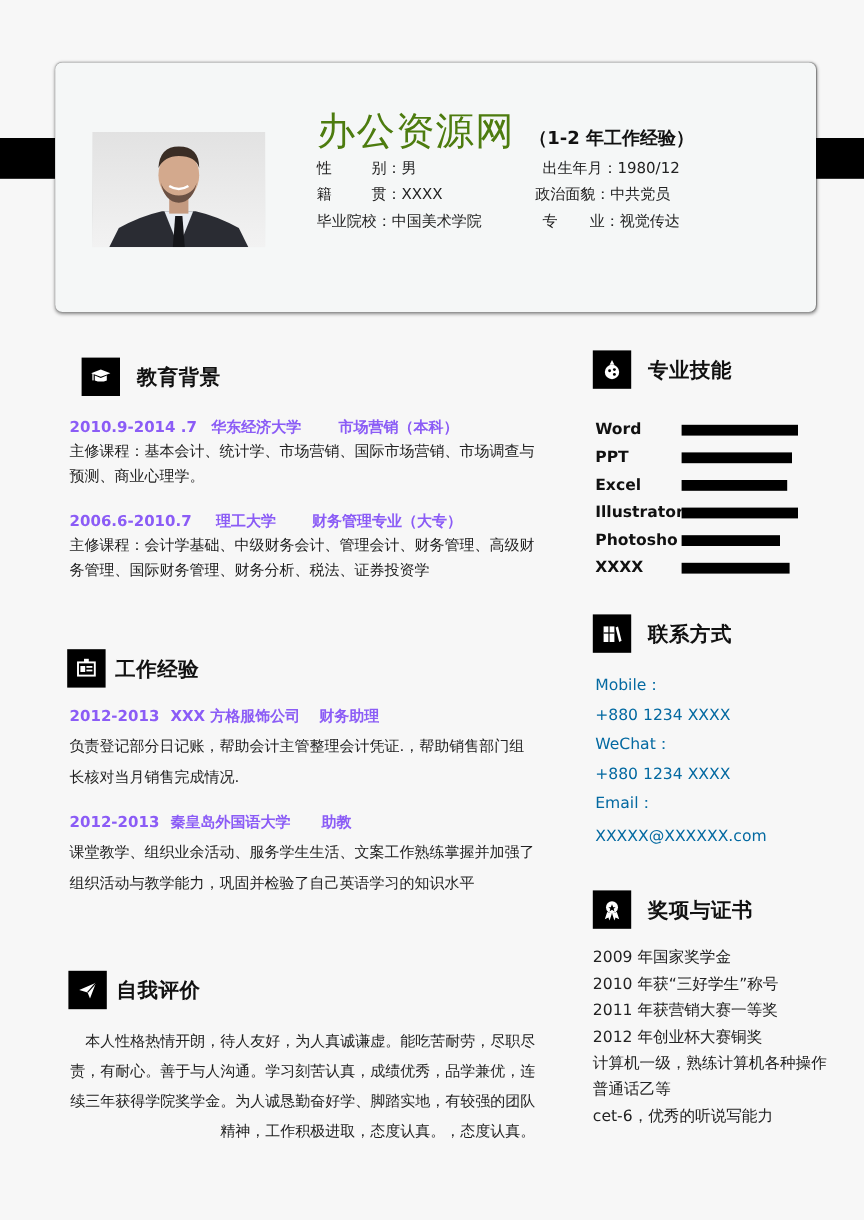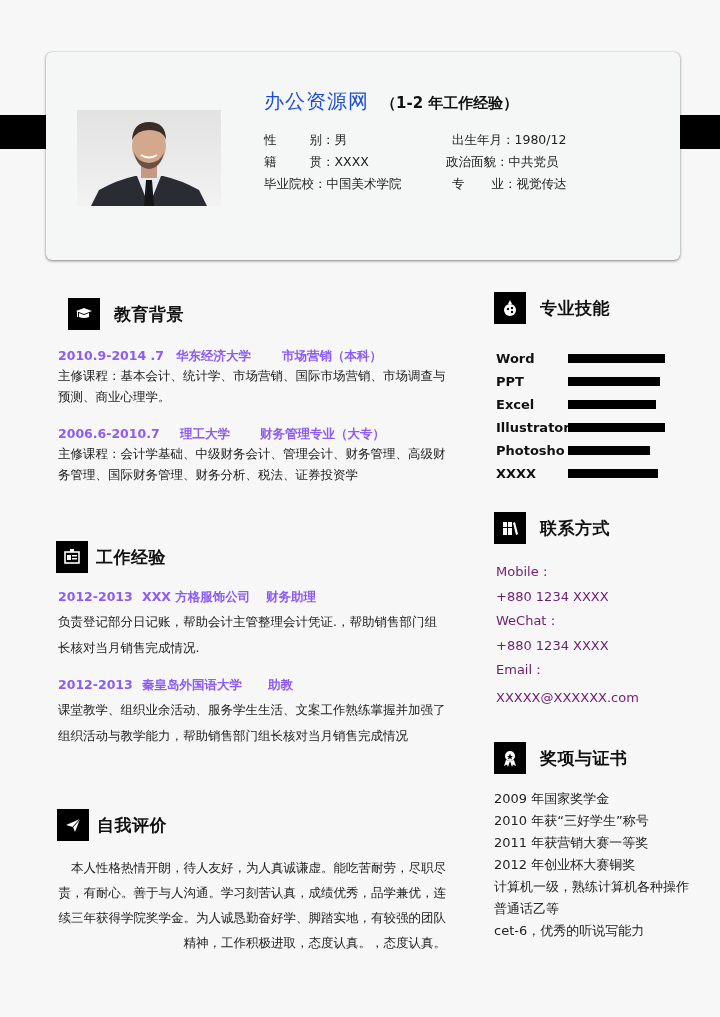--- a/index.html
+++ b/index.html
@@ -16,21 +16,21 @@
     box-shadow: 0 1px 3px rgba(0,0,0,0.45), 0 0 1px rgba(0,0,0,0.3);
   }
   .photo {
     position: absolute; left: 31px; top: 58px; width: 144px; height: 96px;
     background: linear-gradient(180deg, #e6e6e6 0%, #dcdcdc 70%, #f0f0f0 100%);
     overflow: hidden;
   }
   .photo svg { width: 100%; height: 100%; display: block; }
 
   .name-row { position: absolute; left: 218px; top: 36px; display: flex; align-items: baseline; white-space: nowrap; }
-  .name { font-size: 20px; font-weight: normal; letter-spacing: 1px; color: #1d4ed8; }
+  .name { font-size: 32px; font-weight: normal; letter-spacing: 1px; color: #4d7c0f; }
   .exp { font-size: 15px; font-weight: bold; margin-left: 12px; color: #111; }
 
   .info { position: absolute; font-size: 12.5px; color: #222; white-space: nowrap; }
   .info .lbl { display: inline-block; }
   .info .lbl.spaced { width: 72px; display: inline-flex; justify-content: space-between; }
 
   .section-head { position: absolute; display: flex; align-items: center; }
   .icon-box { width: 32px; height: 32px; background: #000; display: flex; align-items: center; justify-content: center; }
   .icon-box svg { width: 20px; height: 20px; }
   .section-title { font-size: 17px; font-weight: bold; margin-left: 14px; color: #111; letter-spacing: 0.5px; }
@@ -39,21 +39,21 @@
   .edu-head, .job-head { font-size: 12.5px; font-weight: bold; white-space: nowrap; color: #8b5cf6; }
   .edu-head span, .job-head span { display: inline-block; }
   .para { font-size: 12.5px; line-height: 21px; color: #222; }
   .para.loose { line-height: 26px; }
 
   .skill-list { position: absolute; left: 496px; top: 347px; }
   .skill-row { display: flex; align-items: center; height: 23px; }
   .skill-name { width: 72px; font-size: 13px; font-weight: bold; color: #111; white-space: nowrap; overflow: hidden; }
   .skill-bar { height: 9px; background: #000; }
 
-  .contact { position: absolute; left: 496px; top: 560px; font-size: 13px; color: #701a75; }
+  .contact { position: absolute; left: 496px; top: 560px; font-size: 13px; color: #0369a1; }
   .contact div { height: 24.5px; line-height: 24.5px; white-space: nowrap; }
 
   .awards { position: absolute; left: 494px; top: 788px; font-size: 13px; color: #222; }
   .awards div { height: 22px; line-height: 22px; white-space: nowrap; }
 </style>
 </head>
 <body>
 
 <div class="side-bar left"></div>
 <div class="side-bar right"></div>
@@ -153,21 +153,21 @@
 <div class="block" style="top:589px;">
   <div class="job-head">
     <span style="width:84px">2012-2013</span><span style="width:124px">XXX 方格服饰公司</span><span>财务助理</span>
   </div>
   <div class="para loose" style="margin-top:3px">负责登记部分日记账，帮助会计主管整理会计凭证.，帮助销售部门组长核对当月销售完成情况.</div>
 </div>
 <div class="block" style="top:677px;">
   <div class="job-head">
     <span style="width:84px">2012-2013</span><span style="width:126px">秦皇岛外国语大学</span><span>助教</span>
   </div>
-  <div class="para loose" style="margin-top:3px">课堂教学、组织业余活动、服务学生生活、文案工作熟练掌握并加强了组织活动与教学能力，帮助销售部门组长核对当月销售完成情况</div>
+  <div class="para loose" style="margin-top:3px">课堂教学、组织业余活动、服务学生生活、文案工作熟练掌握并加强了组织活动与教学能力，巩固并检验了自己英语学习的知识水平</div>
 </div>
 
 <div class="section-head" style="left:57px; top:809px;">
   <div class="icon-box">
     <svg viewBox="0 0 20 20">
         <path d="M3 10 L17 4 L12 17 L10 12 Z" fill="#fff"></path>
         <path d="M10 12 L17 4" stroke="#000" stroke-width="1"></path>
       </svg>
   </div>
   <span class="section-title" style="margin-left:8px">自我评价</span>

